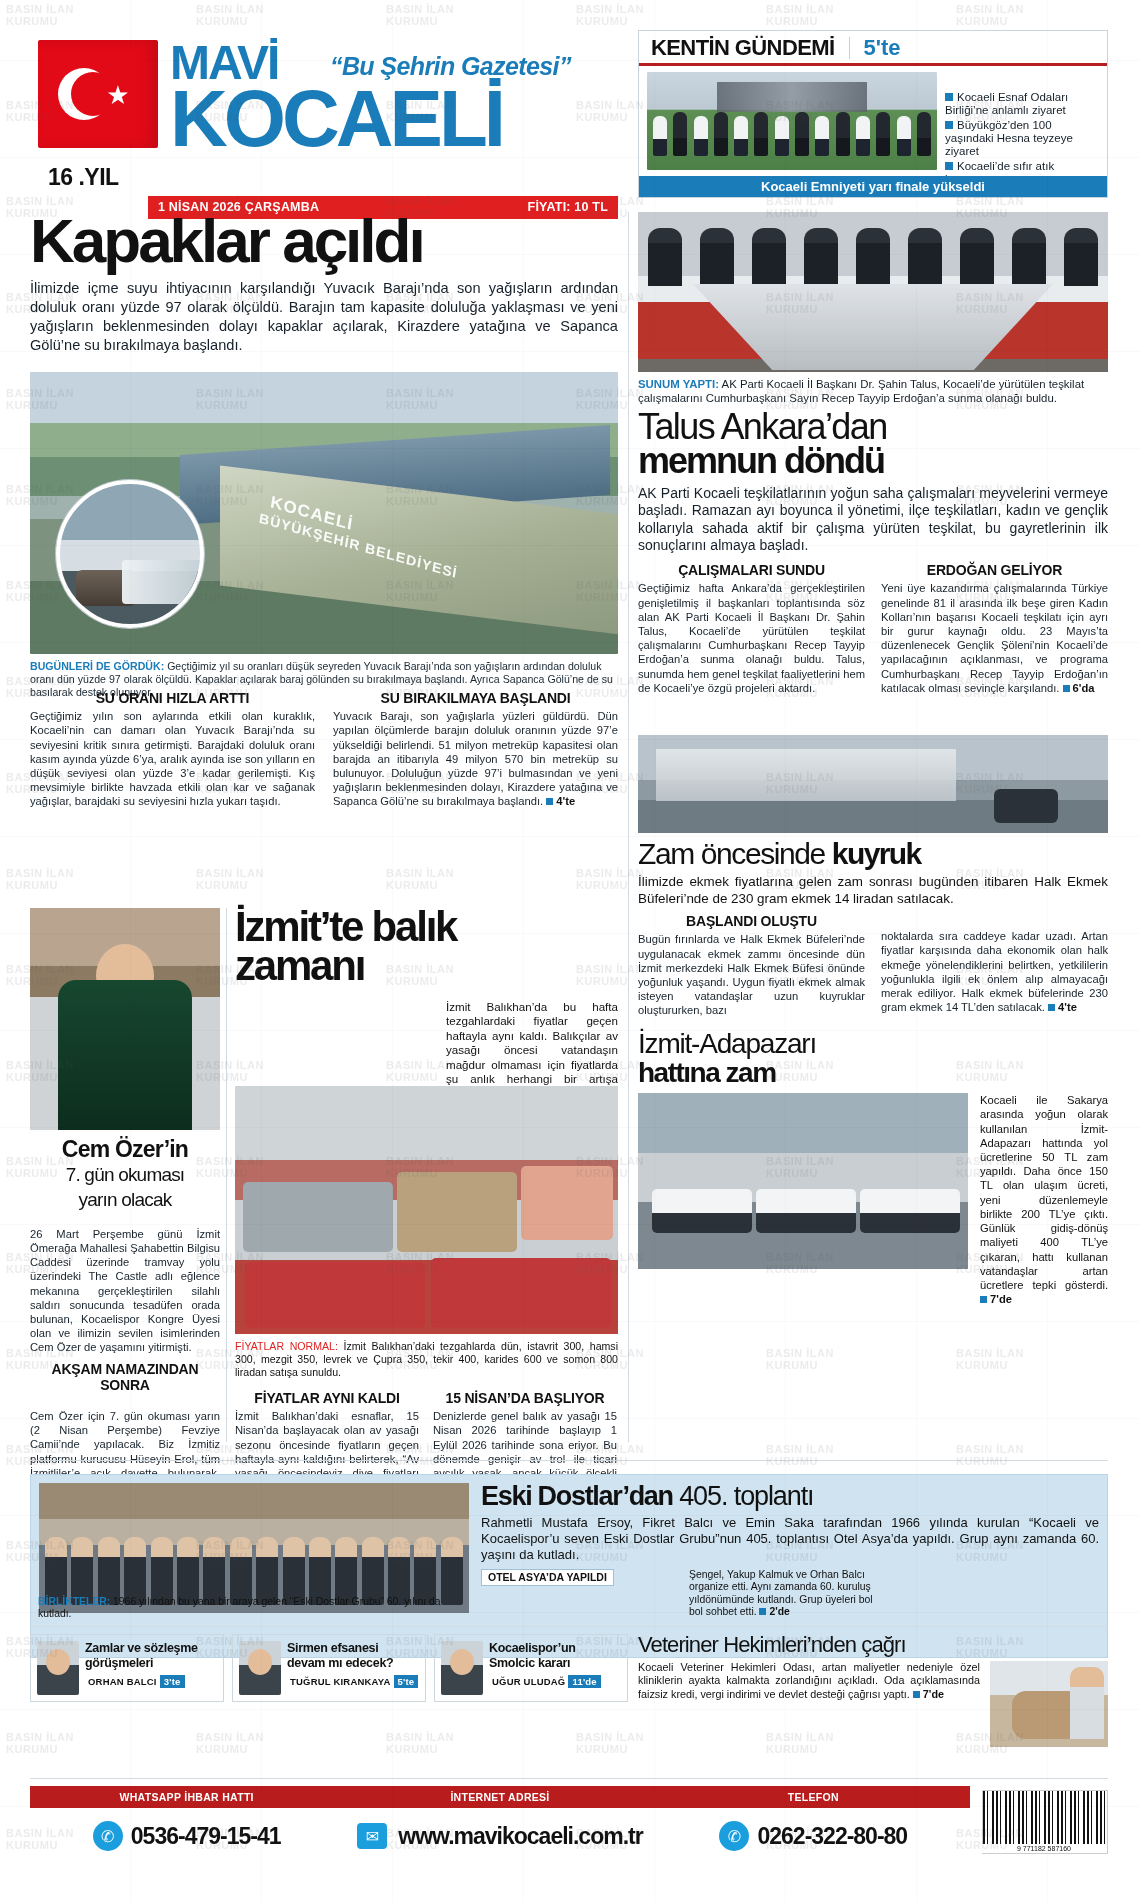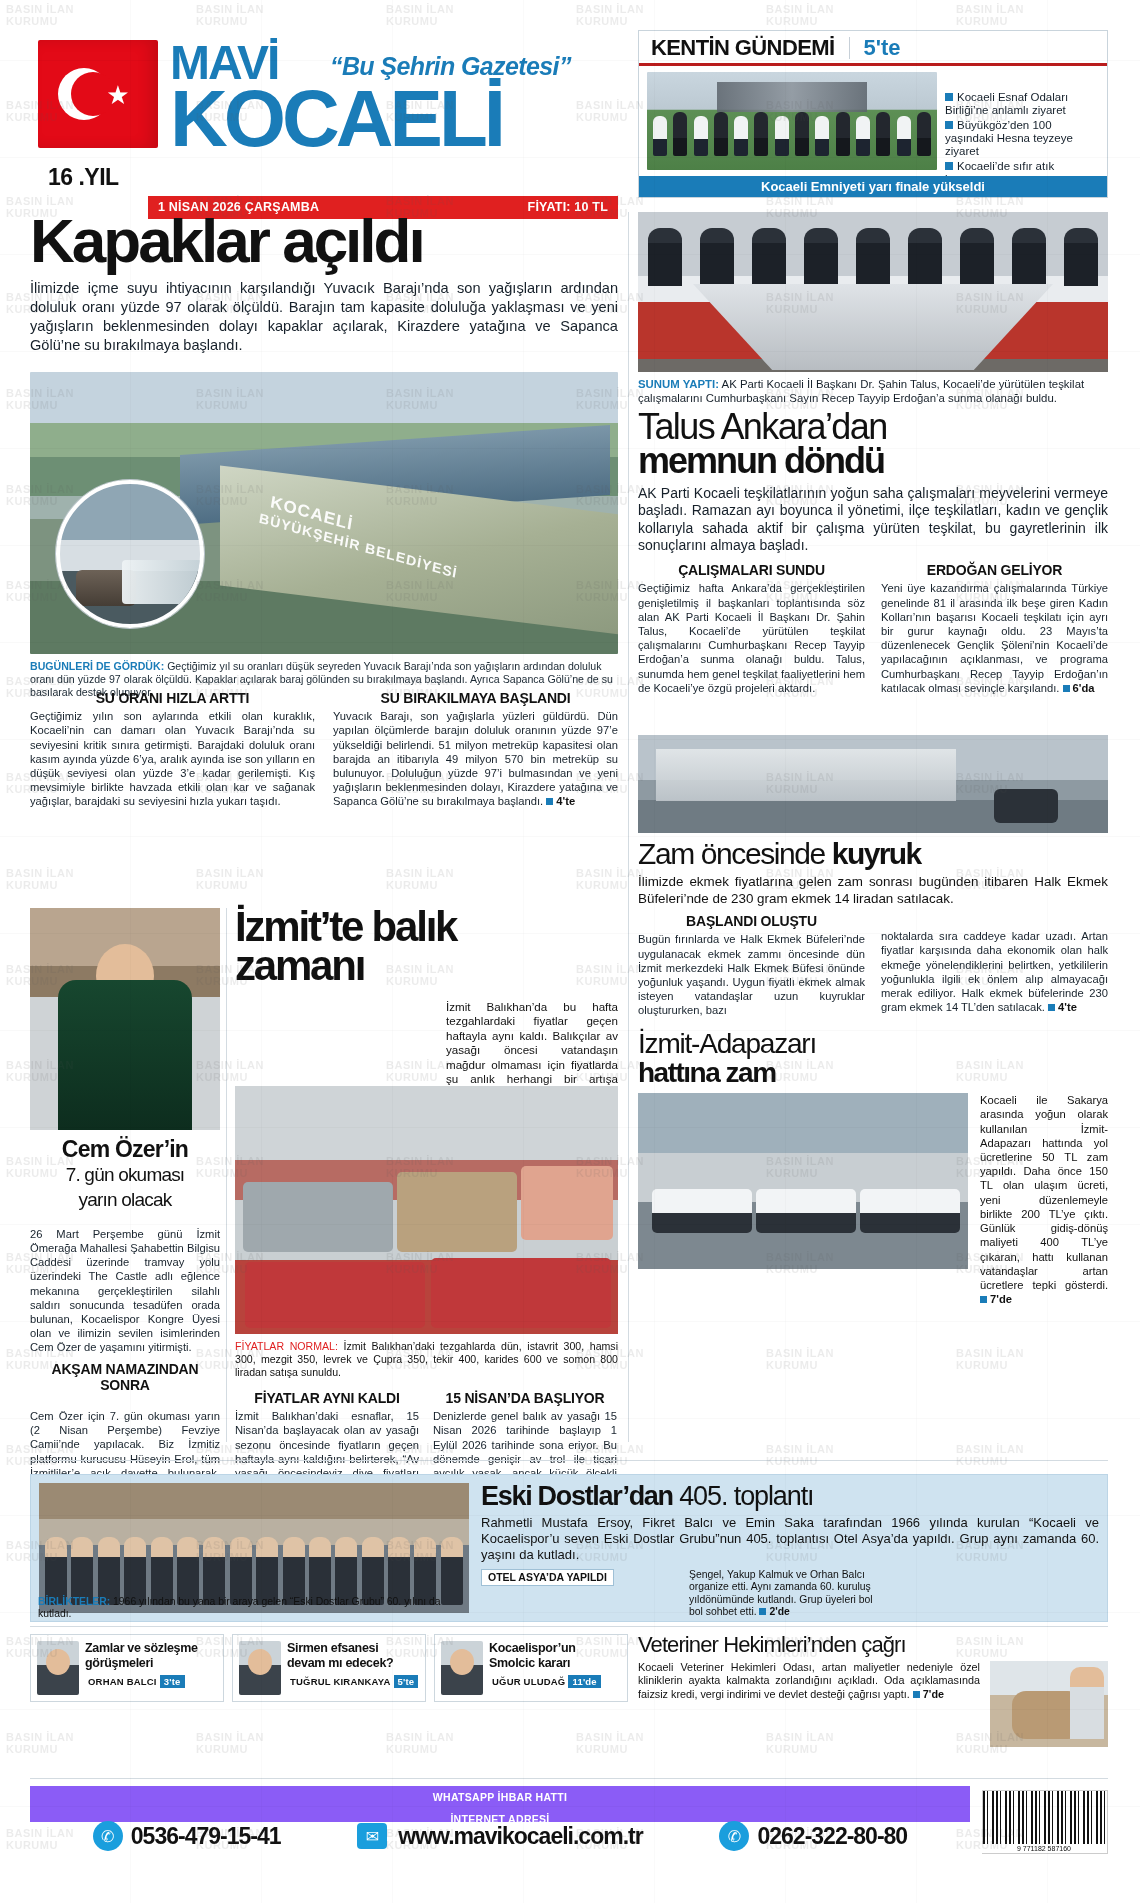--- a/index.html
+++ b/index.html
@@ -278,21 +278,21 @@
   .balcap{
     position:absolute; left:0; top:432px; width:383px;
     font:400 10.6px/1.22 "Liberation Sans",sans-serif; text-align:justify;
   }
   .balcap .lbl{ color:#e02020; font-weight:400; }
   .balcols{ position:absolute; left:0; top:482px; width:383px; display:flex; gap:14px; }
   .balcols .c{ width:184px; }
 
   
   .eski{
-    position:absolute; left:30px; top:1474px; width:1078px; height:148px;
+    position:absolute; left:30px; top:1474px; width:1078px; height:184px;
     background:#cfe3f0; border:1px solid #bcd5e6; display:flex; padding:8px;
   }
   .eskiphoto{
     width:430px; height:130px; position:relative; overflow:hidden;
     background:linear-gradient(180deg,#9b8a73 0 28%, #b9b0a1 28% 48%, #6f7a84 48% 100%);
   }
   .eskiphoto .row{ position:absolute; left:6px; right:6px; bottom:8px; height:78px;
     display:flex; justify-content:space-between; align-items:flex-end; }
   .eskiphoto .row i{ display:block; width:22px; height:68px; border-radius:9px 9px 2px 2px;
     background:linear-gradient(180deg,#dfc3a6 0 30%, #2a3038 30% 100%); }
@@ -329,22 +329,22 @@
   .vettxt{ flex:1; font:400 10.8px/1.24 "Liberation Sans",sans-serif; text-align:justify; }
   .vetphoto{ width:118px; height:86px; flex:none;
     background:linear-gradient(180deg,#dfe5e9 0 40%, #c7b79f 40% 100%); position:relative; overflow:hidden;}
   .vetphoto .dog{ position:absolute; left:22px; bottom:8px; width:70px; height:48px; border-radius:14px;
     background:#b99a74; }
   .vetphoto .per{ position:absolute; right:4px; top:6px; width:34px; height:72px; border-radius:10px 10px 0 0;
     background:linear-gradient(180deg,#e3bd9a 0 28%, #d8dde1 28% 100%); }
 
   
   .foot{ position:absolute; left:30px; top:1786px; width:1078px; height:86px; }
-  .footbar{ position:absolute; left:0; top:0; width:940px; height:36px; background:#8b5cf6;
-    display:flex; color:#fff;flex-direction:column; }
+  .footbar{ position:absolute; left:0; top:0; width:940px; height:22px; background:#b91c1c;
+    display:flex; color:#fff; }
   .footbar div{ flex:1; text-align:center; font:700 10.5px/22px "Liberation Sans",sans-serif; letter-spacing:.3px; }
   .footrow{ position:absolute; left:0; top:26px; width:940px; height:48px; display:flex; }
   .fitem{ flex:1; display:flex; align-items:center; justify-content:center; gap:8px; }
   .ficon{ width:30px; height:30px; border-radius:50%; background:#1a9edd; color:#fff;
     display:flex; align-items:center; justify-content:center; font-size:16px; }
   .ficon.sq{ border-radius:4px; width:30px; height:26px; }
   .ftxt{ font:900 23px/1 "Liberation Sans",sans-serif; letter-spacing:-1px; }
   .barcode{ position:absolute; right:0; top:4px; width:126px; height:64px; border:1px solid #ccc;
     background:
       repeating-linear-gradient(90deg,#111 0 2px,#fff 2px 4px,#111 4px 5px,#fff 5px 9px,#111 9px 11px,#fff 11px 13px);

